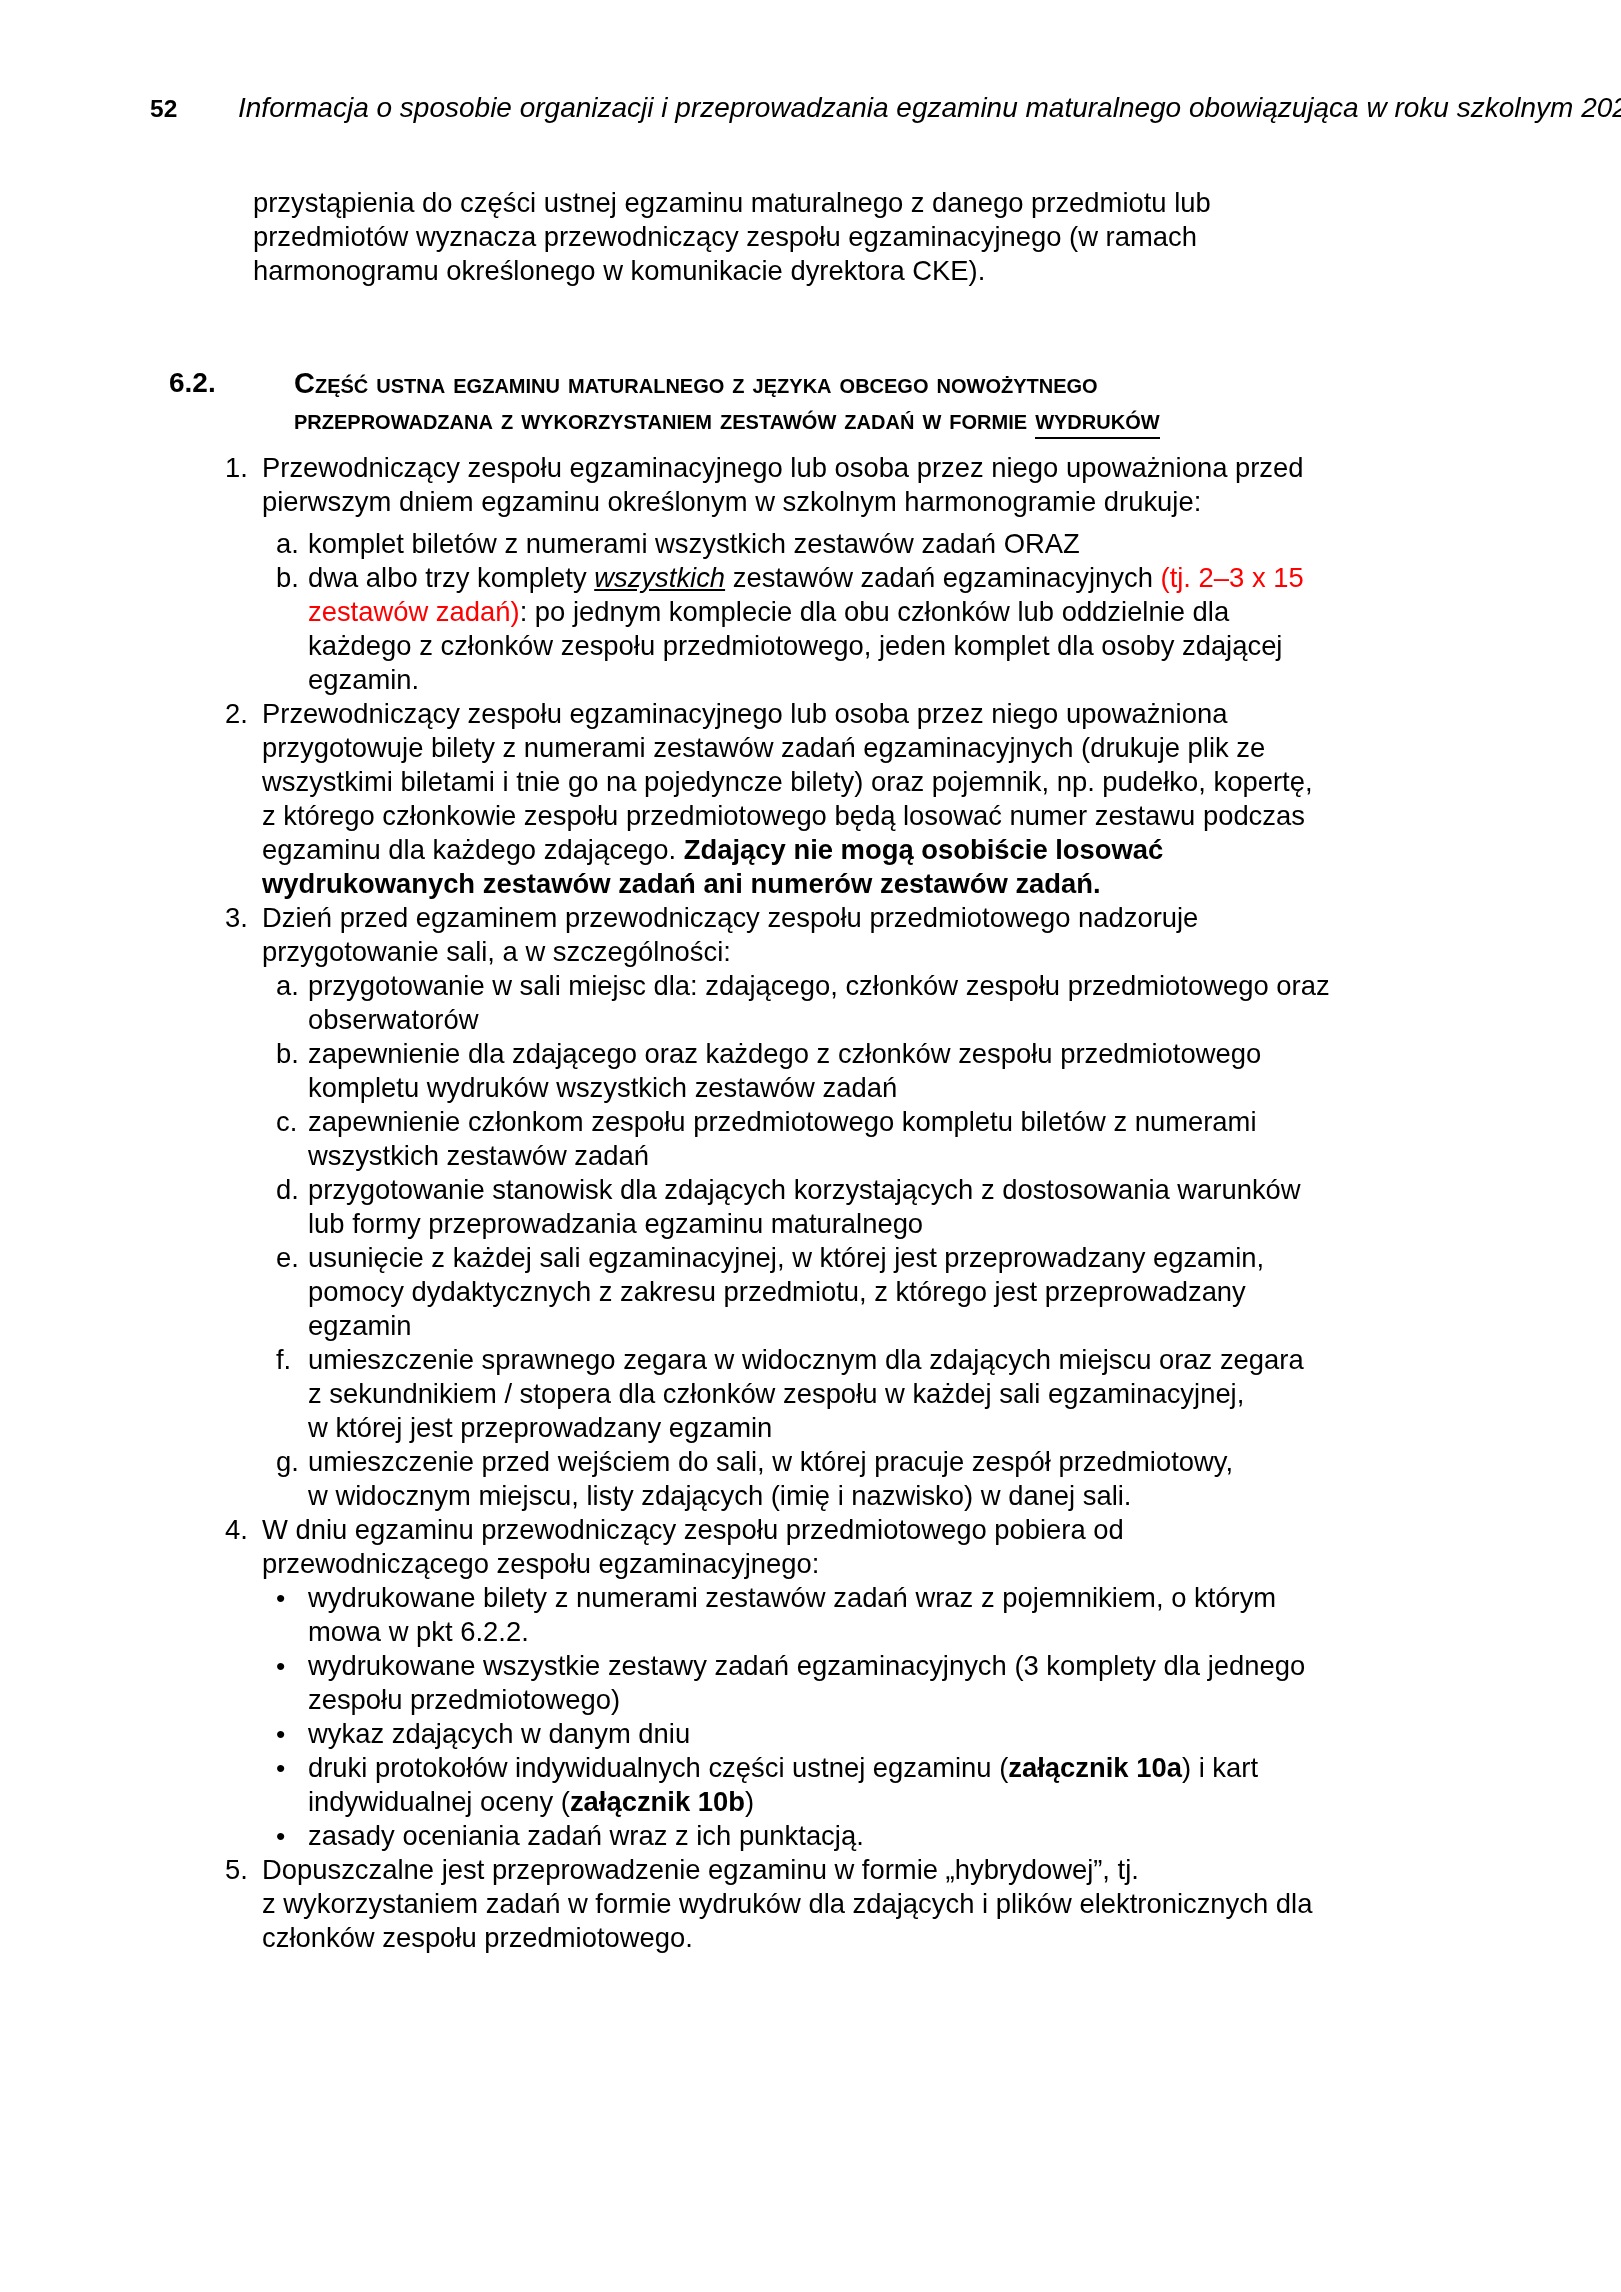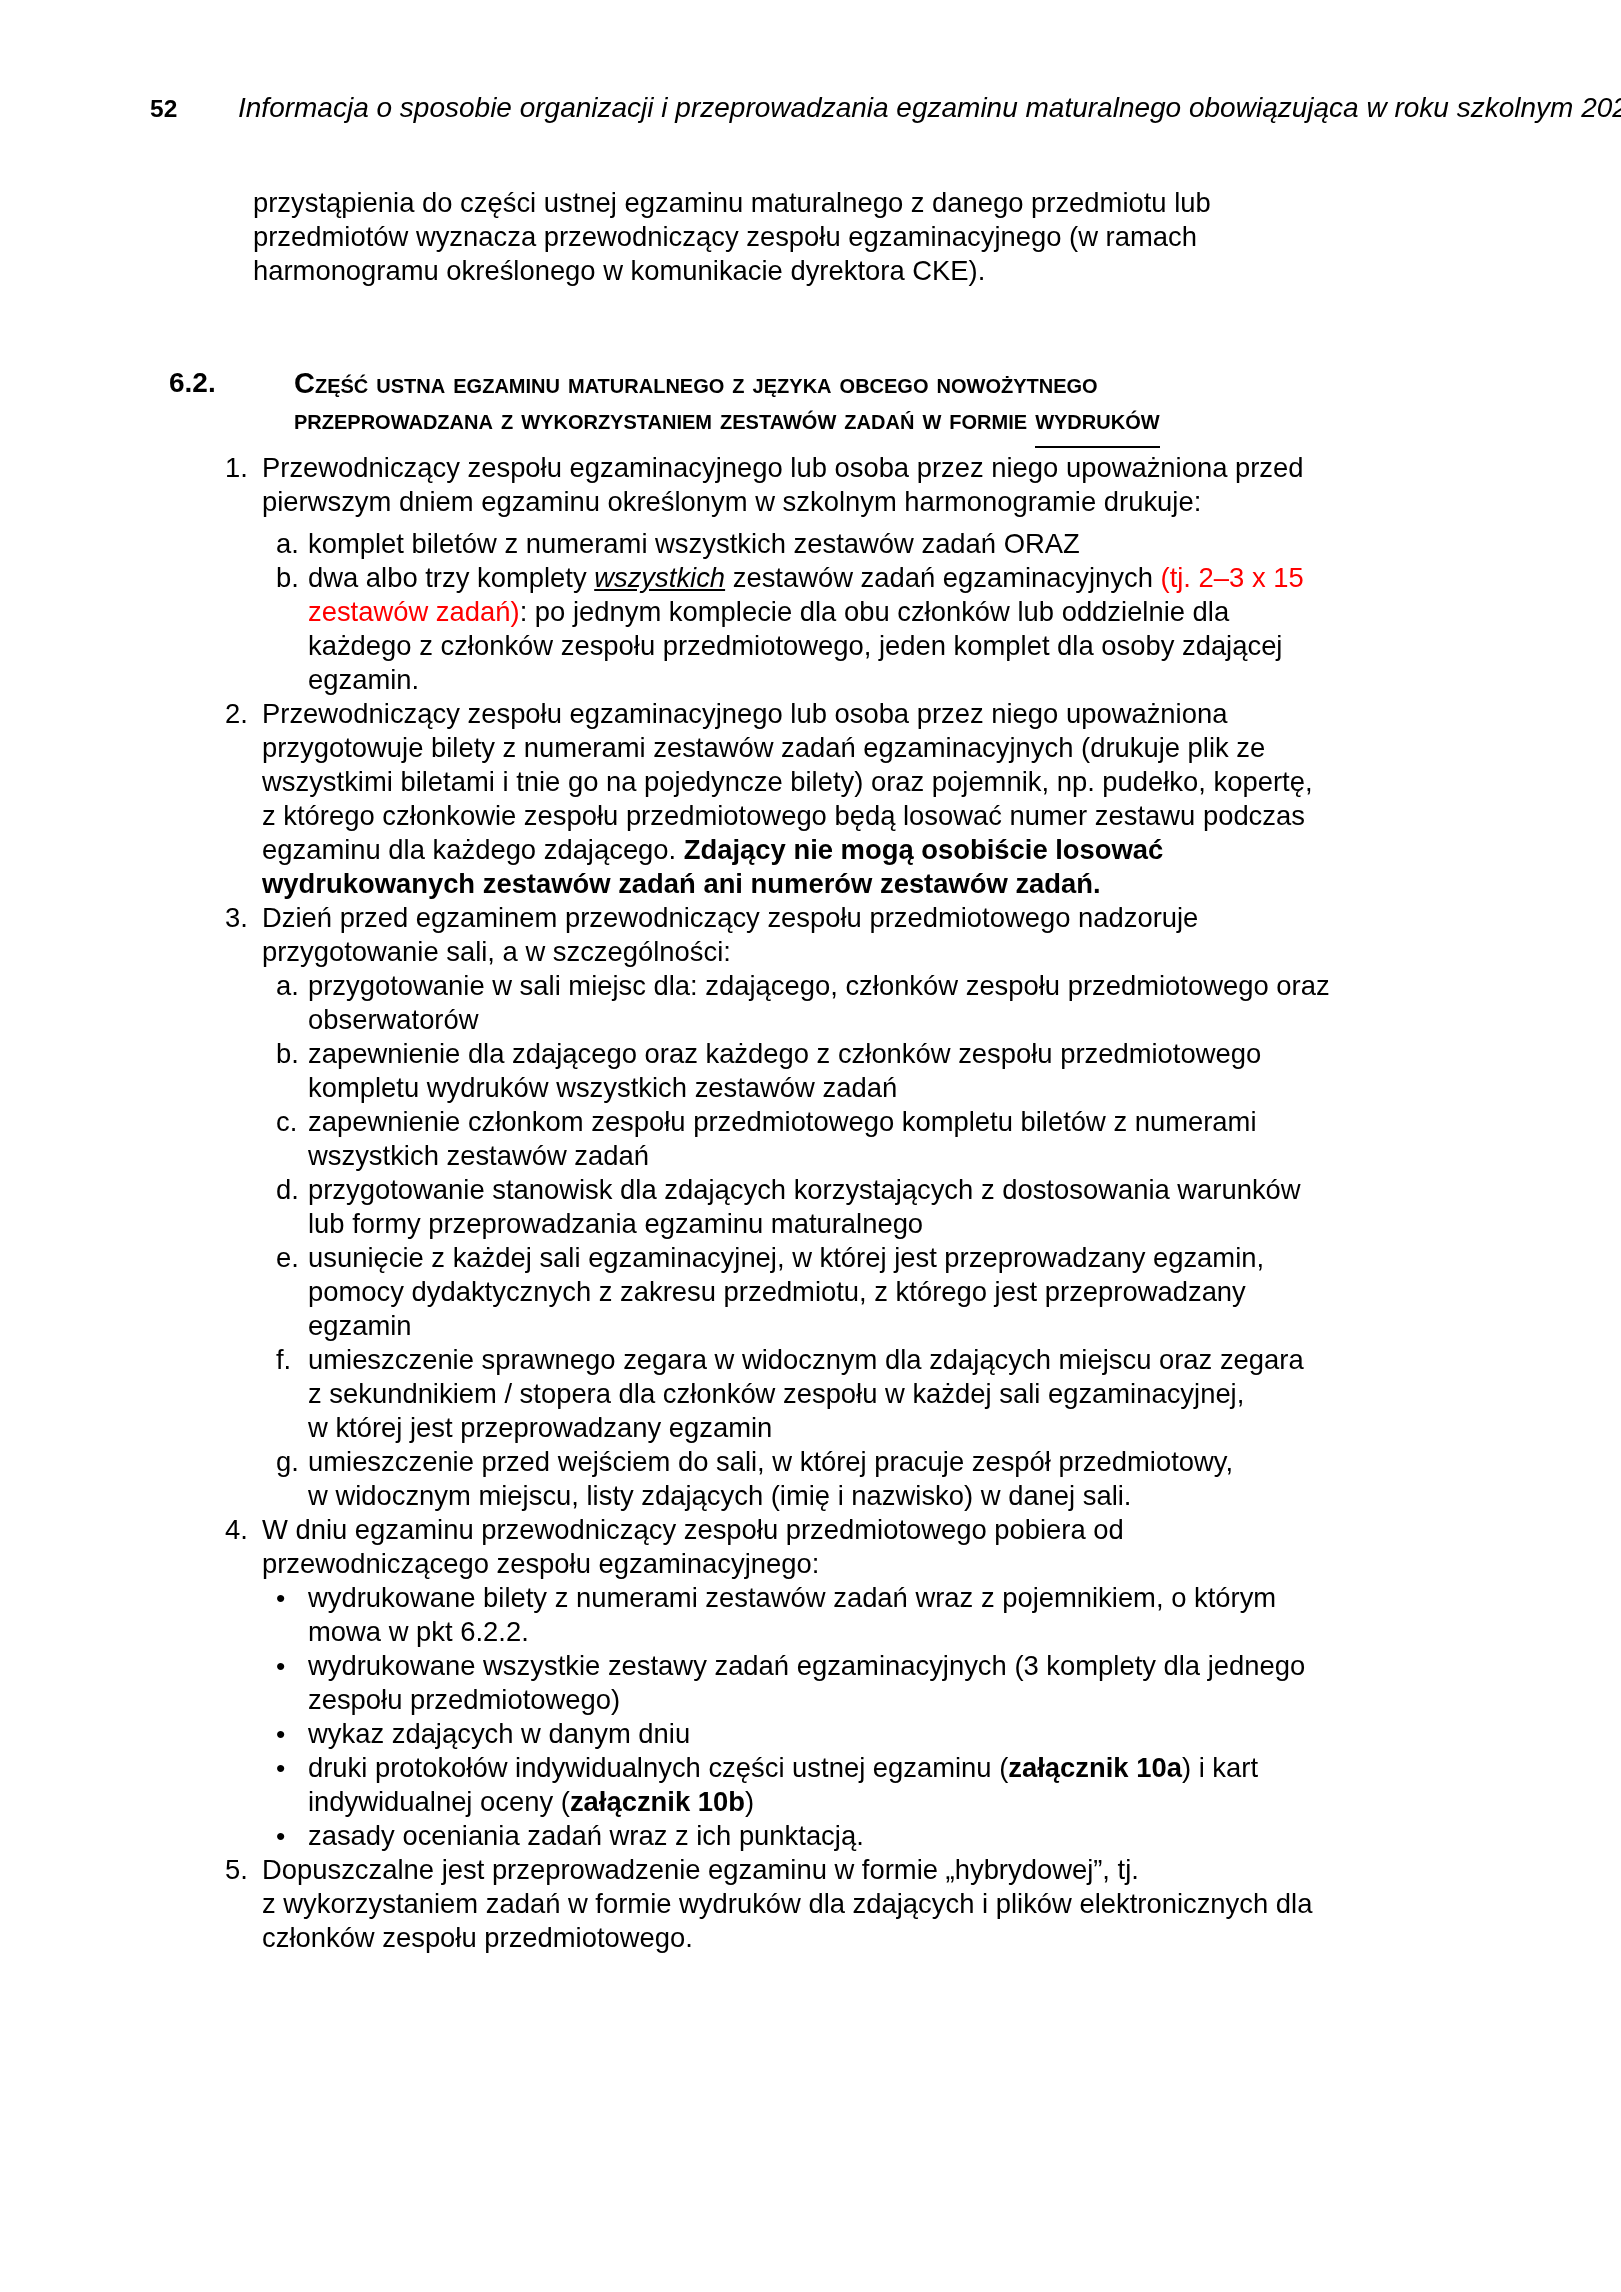--- a/index.html
+++ b/index.html
@@ -22,21 +22,21 @@
   .intro {
     position:absolute; top:186px; left:253px;
     width:1215px; font-size:27.4px; line-height:34px;
     white-space:pre-wrap;
   }
 
   
   .section-heading { position:absolute; top:365px; left:169px; display:flex; }
   .sec-num { font-weight:700; font-size:28px; width:125px; flex:none; line-height:36px; }
   .sec-title { font-weight:700; font-size:29px; line-height:36px; font-variant:small-caps; }
-  .sec-title .u-heavy { border-bottom:2.9px solid #000; padding-bottom:11px; }
+  .sec-title .u-heavy { border-bottom:2.9px solid #000; padding-bottom:2px; }
 
   
   .list {
     position:absolute; top:451px; left:225px;
     width:1274px; font-size:27.4px; line-height:34px;
   }
   .row { display:flex; align-items:flex-start; }
   .m { flex:none; }
   .item > .m { width:37px; }
   .item > .t { width:1215px; }

